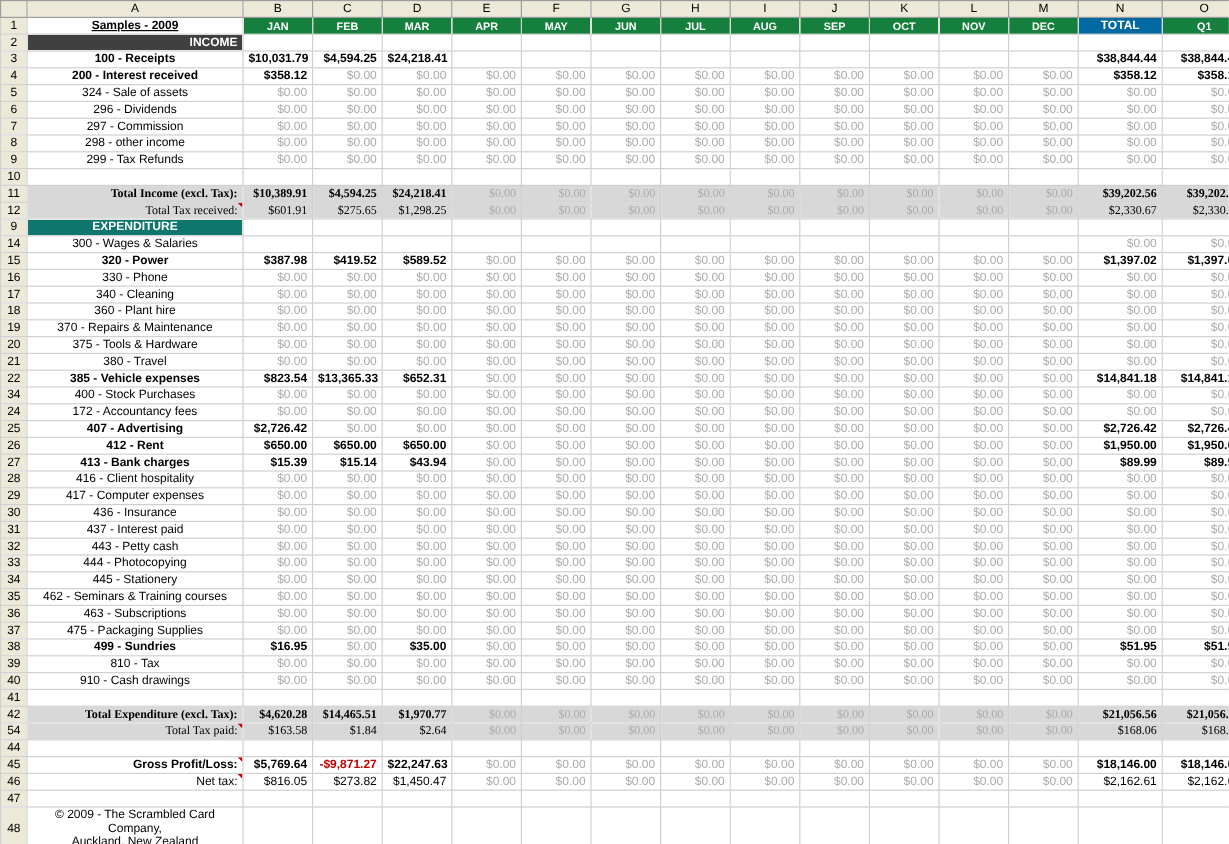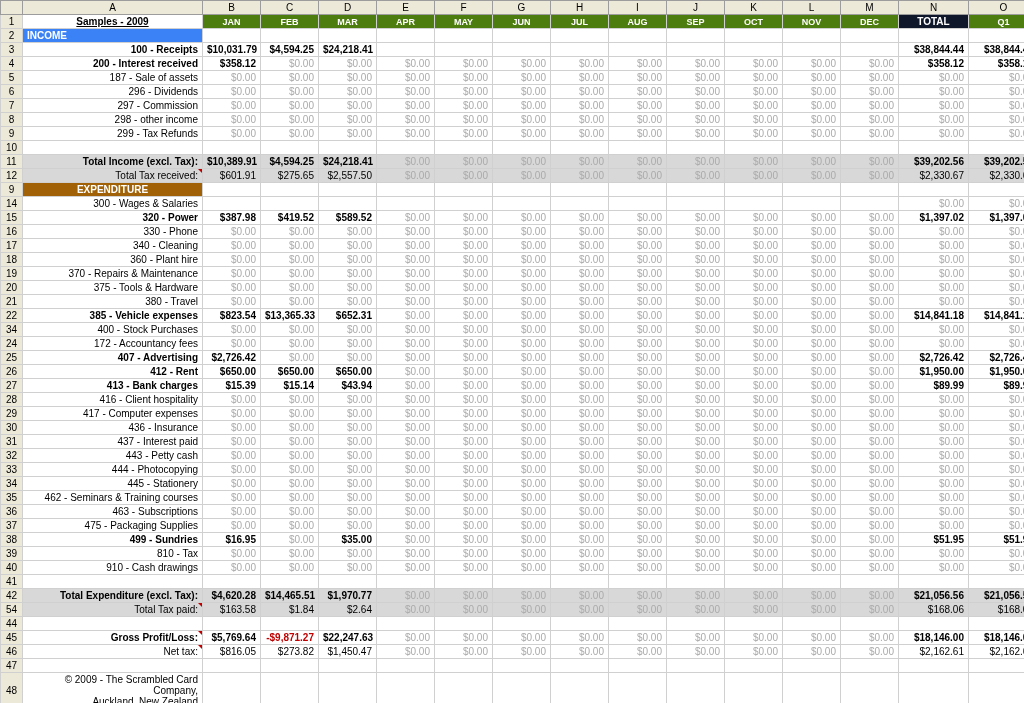--- a/index.html
+++ b/index.html
@@ -40,34 +40,34 @@
     border: 1px solid #9c9c9c;
     font-size: 10px;
   }
   
   col.rowhdr { width: 22px; }
   col.colA   { width: 180px; }
   col.colMon { width: 58px; }
   col.colTot { width: 70px; }
   col.colQ   { width: 70px; }
 
-  td.label { text-align: right; }
+  td.label { text-align: center; }
   td.num   { text-align: right; }
   td.bold  { font-weight: bold; }
   td.zero  { color: #aaaaaa; }
   td.neg   { color: #c00000; }
   td.center { text-align: center; text-decoration: underline; }
 
   
-  td.title-blue  { background: #3b82f6; color: #fff; font-weight: bold; text-align: left; }
-  td.title-green { background: #4d7c0f; color: #fff; font-weight: bold; text-align: center; font-size: 9px; }
-  td.title-red   { background: #a16207; color: #fff; font-weight: bold; text-align: center; }
-  td.title-total { background: #0f172a; color: #fff; font-weight: bold; text-align: center; }
+  td.title-blue  { background: #404040; color: #fff; font-weight: bold; text-align: right; }
+  td.title-green { background: #15803d; color: #fff; font-weight: bold; text-align: center; font-size: 9px; }
+  td.title-red   { background: #0f766e; color: #fff; font-weight: bold; text-align: center; }
+  td.title-total { background: #0369a1; color: #fff; font-weight: bold; text-align: center; }
 
-  td.section-total { background: #d8d8d8; }
+  td.section-total { background: #d8d8d8; font-family: Liberation Serif, serif; }
 
   .redtick { position: relative; }
   .redtick::after {
     content: "";
     position: absolute;
     right: 0; top: 0;
     border-top: 4px solid #c00000;
     border-left: 4px solid transparent;
   }
 </style>
@@ -179,21 +179,21 @@
         <td class="num zero">$0.00</td>
         <td class="num zero">$0.00</td>
         <td class="num zero">$0.00</td>
         <td class="num zero">$0.00</td>
         <td class="num zero">$0.00</td>
         <td class="num bold">$358.12</td>
         <td class="num bold">$358.12</td>
       </tr>
       <tr>
         <th class="rownum">5</th>
-        <td class="label">187 - Sale of assets</td>
+        <td class="label">324 - Sale of assets</td>
         <td class="num zero">$0.00</td>
         <td class="num zero">$0.00</td>
         <td class="num zero">$0.00</td>
         <td class="num zero">$0.00</td>
         <td class="num zero">$0.00</td>
         <td class="num zero">$0.00</td>
         <td class="num zero">$0.00</td>
         <td class="num zero">$0.00</td>
         <td class="num zero">$0.00</td>
         <td class="num zero">$0.00</td>
@@ -308,21 +308,21 @@
         <td class="num zero section-total">$0.00</td>
         <td class="num zero section-total">$0.00</td>
         <td class="num bold section-total">$39,202.56</td>
         <td class="num bold section-total">$39,202.56</td>
       </tr>
       <tr>
         <th class="rownum">12</th>
         <td class="num section-total redtick">Total Tax received:</td>
         <td class="num section-total">$601.91</td>
         <td class="num section-total">$275.65</td>
-        <td class="num section-total">$2,557.50</td>
+        <td class="num section-total">$1,298.25</td>
         <td class="num zero section-total">$0.00</td>
         <td class="num zero section-total">$0.00</td>
         <td class="num zero section-total">$0.00</td>
         <td class="num zero section-total">$0.00</td>
         <td class="num zero section-total">$0.00</td>
         <td class="num zero section-total">$0.00</td>
         <td class="num zero section-total">$0.00</td>
         <td class="num zero section-total">$0.00</td>
         <td class="num zero section-total">$0.00</td>
         <td class="num  section-total">$2,330.67</td>

